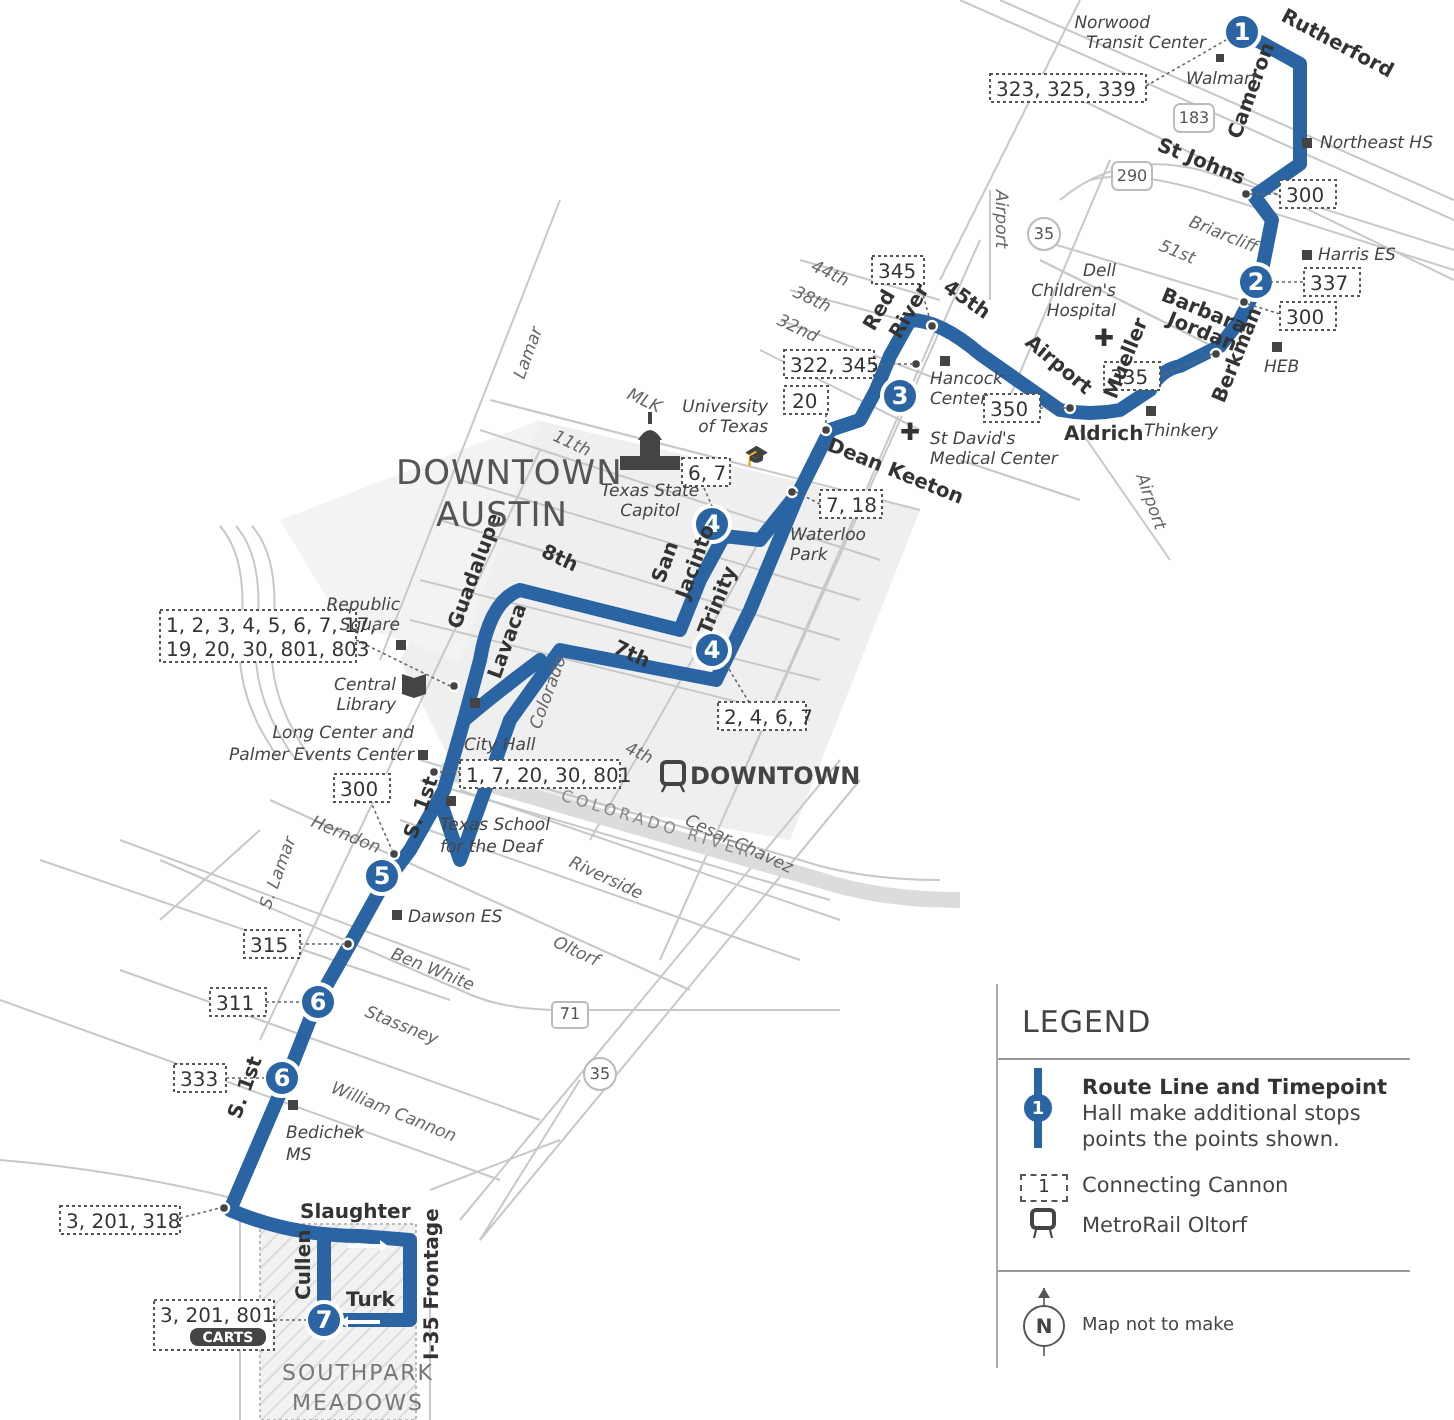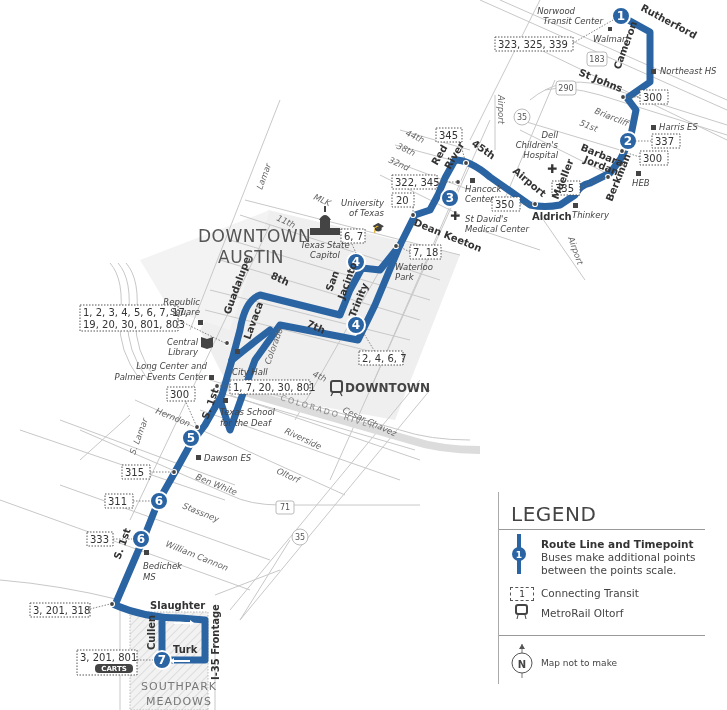--- a/index.html
+++ b/index.html
@@ -16,21 +16,21 @@
   .street { font-family:"DejaVu Sans", sans-serif; font-weight:bold; font-size:10px; fill:#333; }
   .minor { font-family:"DejaVu Sans", sans-serif; font-style:italic; font-size:8.5px; fill:#666; }
   .poi { font-family:"DejaVu Sans", sans-serif; font-style:italic; font-size:8.5px; fill:#444; }
   .poi-marker { fill:#444; }
   .shield { fill:#fff; stroke:#bbb; stroke-width:1; }
   .shieldtxt { font-family:"DejaVu Sans", sans-serif; font-size:8px; fill:#555; text-anchor:middle; dominant-baseline:central; }
   .big { font-family:"DejaVu Sans", sans-serif; font-size:17px; fill:#555; letter-spacing:0.5px; }
   .area { font-family:"DejaVu Sans", sans-serif; font-size:11px; fill:#777; letter-spacing:1px; }
   .river { font-family:"DejaVu Sans", sans-serif; font-size:8px; fill:#888; letter-spacing:2px; }
   #legend { position:absolute; left:498px; top:492px; width:210px; height:192px; border-left:1px solid #aaa; }
-  #legend .title { position:absolute; left:12px; top:10px; font-size:20px; color:#444; letter-spacing:0.5px; }
+  #legend .title { position:absolute; left:12px; top:10px; font-size:15px; color:#444; letter-spacing:0.5px; }
   #legend .hr1 { position:absolute; left:0; top:37px; width:206px; border-top:1px solid #999; }
   #legend .hr2 { position:absolute; left:0; top:143px; width:206px; border-top:1px solid #999; }
   #legend .row { position:absolute; left:42px; font-size:10.5px; color:#444; line-height:13px; }
   #legend .row b { color:#333; }
   #legend .ico { position:absolute; }
 </style>
 </head>
 <body>
 
 <svg width="727" height="710" viewBox="0 0 727 710" xmlns="http://www.w3.org/2000/svg">
@@ -375,25 +375,25 @@
 <div id="legend">
   <div class="title">LEGEND</div>
   <div class="hr1"></div>
   <svg class="ico" style="left:12px;top:42px" width="16" height="40">
     <rect x="6" y="0" width="4" height="40" fill="#2a64a3"></rect>
     <circle cx="8" cy="20" r="7" fill="#2a64a3"></circle>
     <text x="8" y="21" fill="#fff" font-size="9" font-weight="bold" text-anchor="middle" dominant-baseline="central" font-family="DejaVu Sans, sans-serif">1</text>
   </svg>
   <div class="row" style="top:46px">
     <b>Route Line and Timepoint</b><br>
-    <span>Buses make additional points</span><br>
-    <span>between the points scale.</span>
+    <span>Hall make additional stops</span><br>
+    <span>points the points shown.</span>
   </div>
   <div class="ico" style="left:11px;top:95px;width:22px;height:12px;border:1px dashed #555;font-size:9px;text-align:center;line-height:12px;color:#333">1</div>
-  <div class="row" style="top:95px">Connecting Transit</div>
+  <div class="row" style="top:95px">Connecting Cannon</div>
   <svg class="ico" style="left:16px;top:112px" width="14" height="16">
     <rect x="1" y="1" width="11" height="9" rx="2" fill="none" stroke="#444" stroke-width="2"></rect>
     <line x1="3" y1="11" x2="2" y2="15" stroke="#444"></line>
     <line x1="10" y1="11" x2="11" y2="15" stroke="#444"></line>
   </svg>
   <div class="row" style="top:115px">MetroRail Oltorf</div>
   <div class="hr2"></div>
   <svg class="ico" style="left:10px;top:152px" width="26" height="34">
     <line x1="13" y1="0" x2="13" y2="34" stroke="#555" stroke-width="0.8"></line>
     <polygon points="13,0 10,5 16,5" fill="#555"></polygon>

